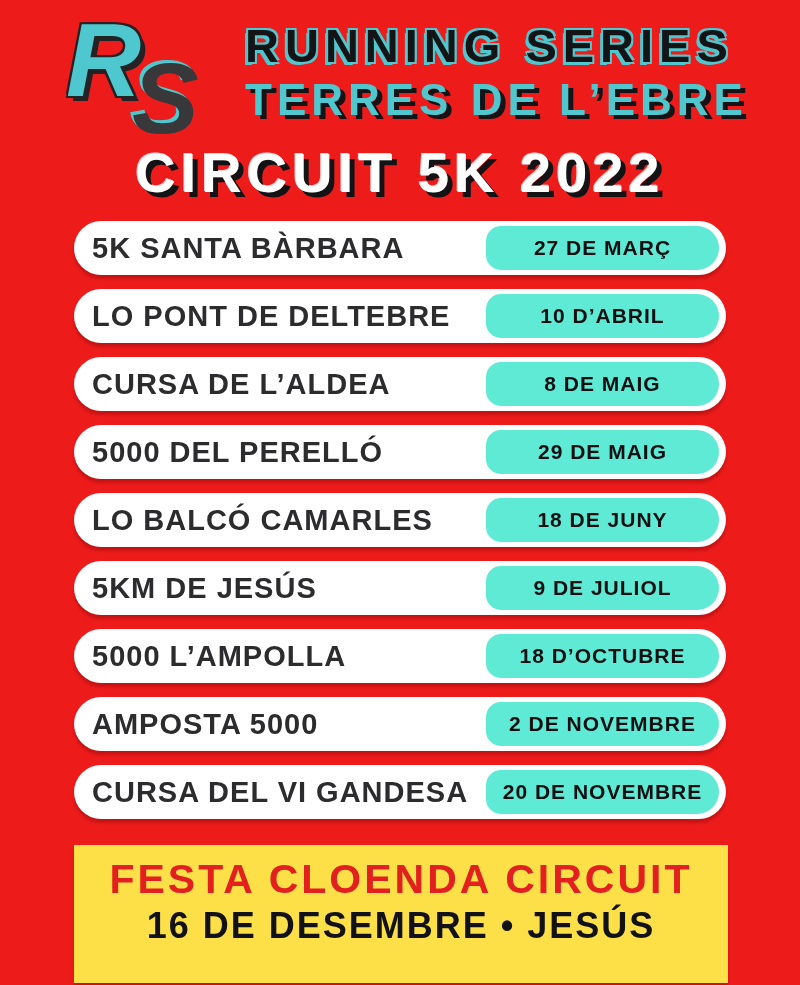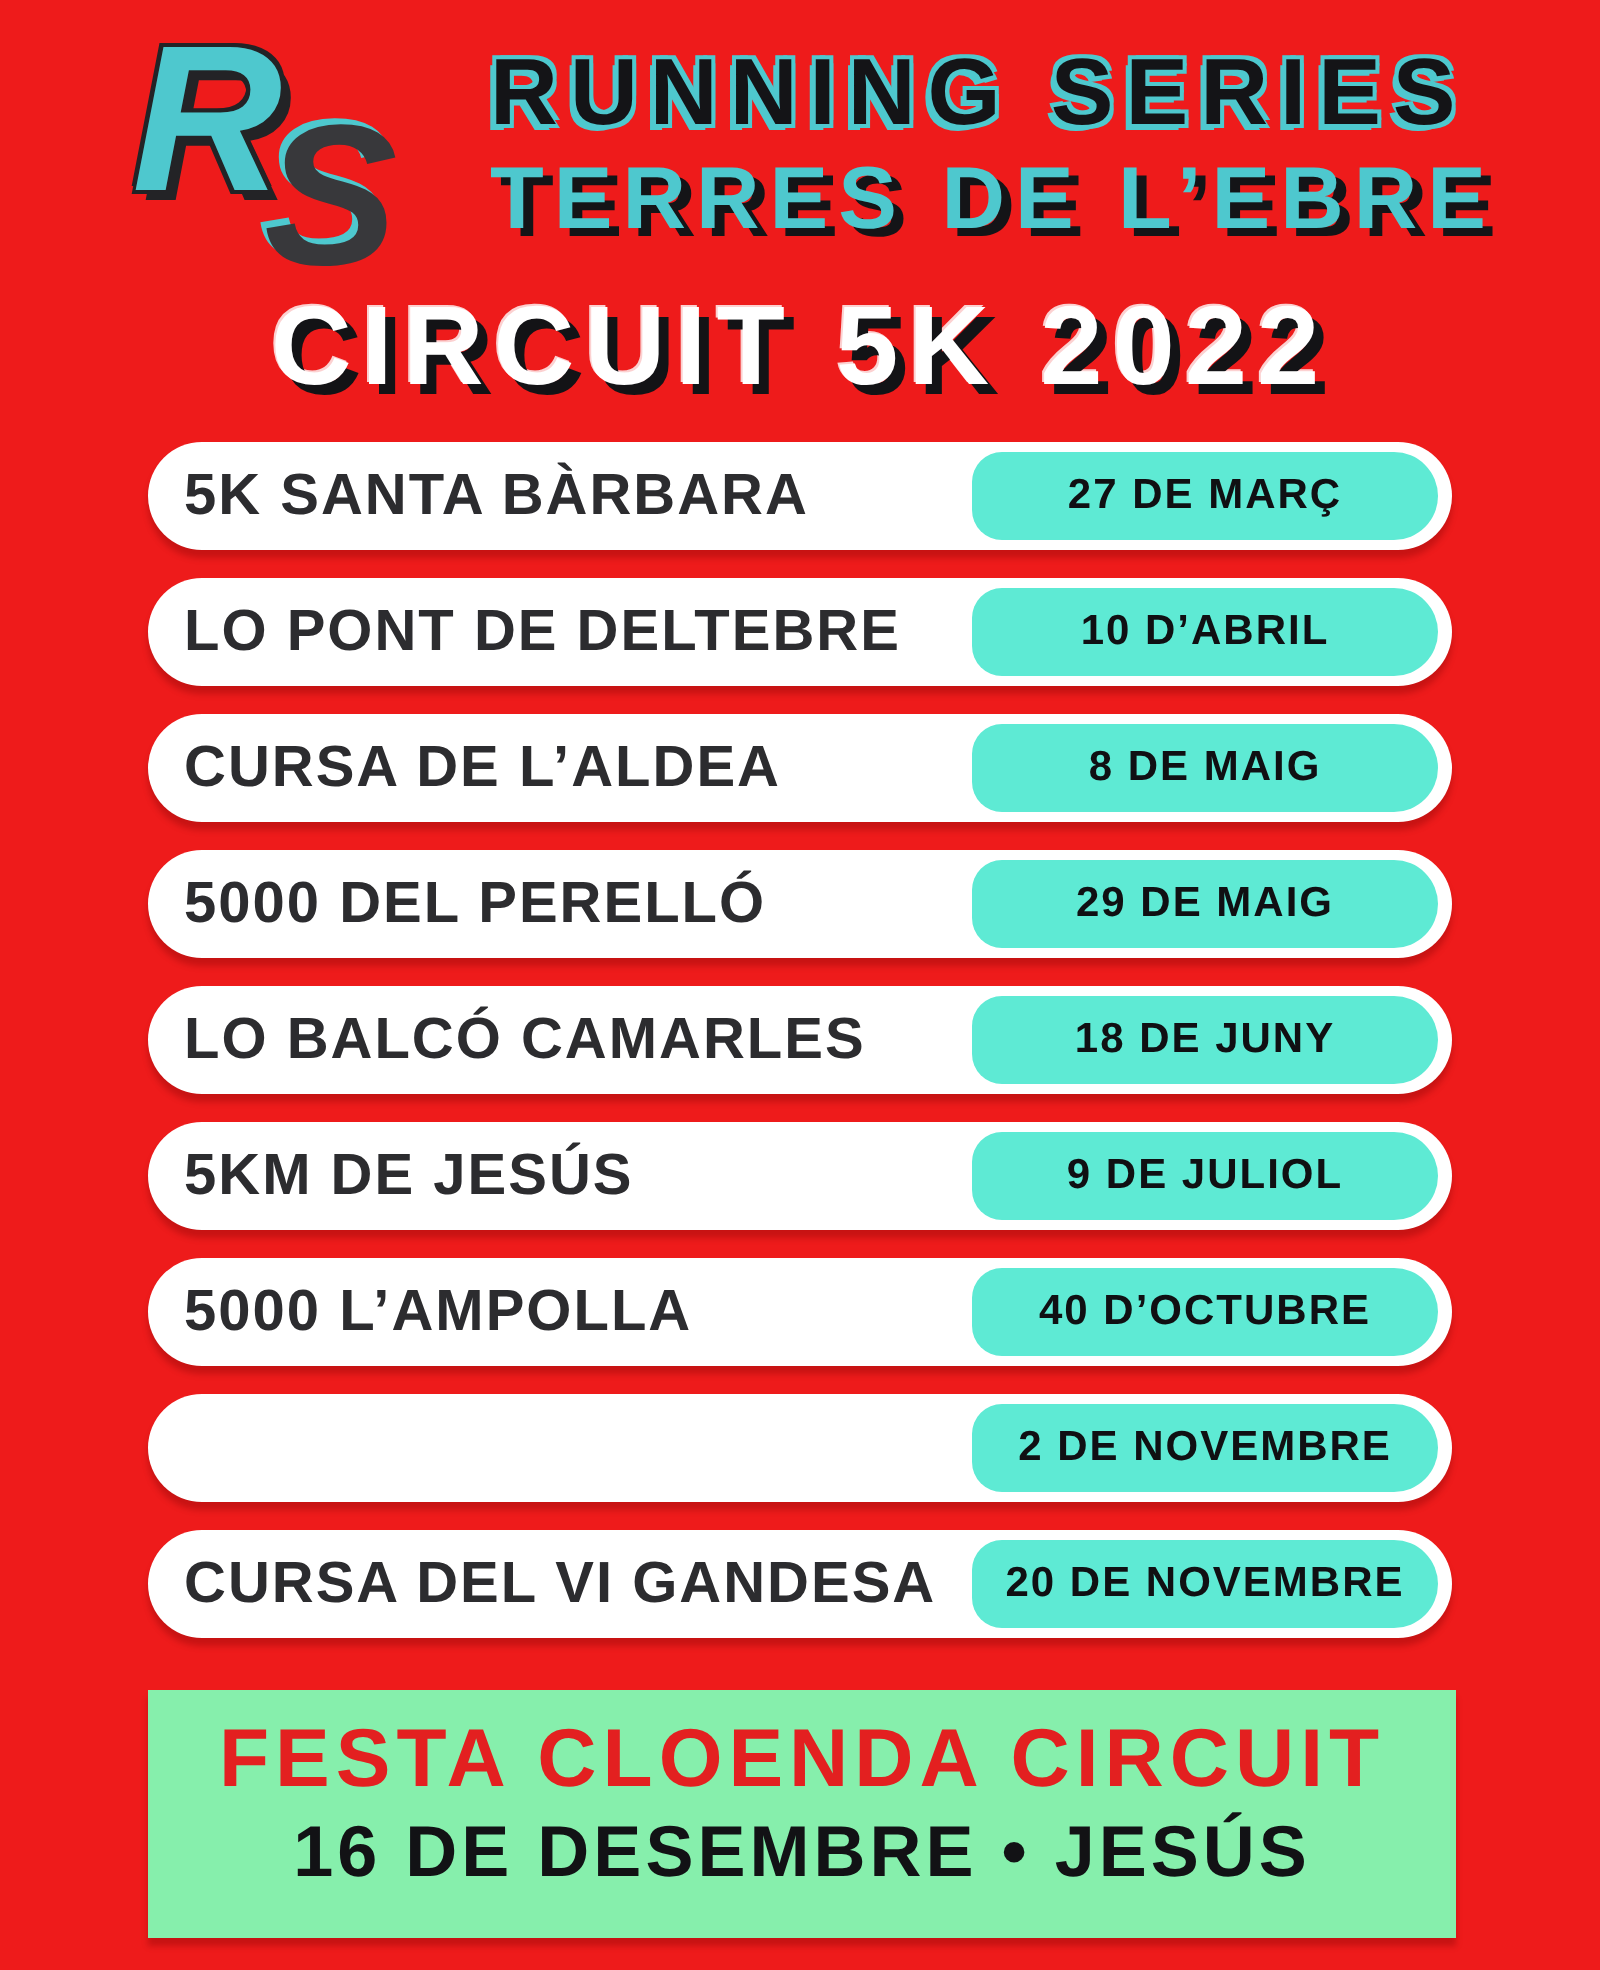--- a/index.html
+++ b/index.html
@@ -71,22 +71,22 @@
     background: #5eead4;
     border-radius: 15px 22px 22px 15px;
     display: flex; align-items: center; justify-content: center;
     font-size: 21px; font-weight: 700; letter-spacing: 1px;
     color: #101013; white-space: nowrap;
   }
 
   
   .footer-box {
     position: absolute; left: 74px; top: 845px;
-    width: 654px; height: 124px;
-    background: #86efac;
+    width: 654px; height: 138px;
+    background: #fde047;
     text-align: center;
     box-shadow: 0 4px 3px rgba(110,0,0,0.30);
   }
   .footer-line1 {
     margin-top: 11px;
     font-size: 41px; font-weight: 800; letter-spacing: 3px;
     color: #E32020; white-space: nowrap;
   }
   .footer-line2 {
     margin-top: 2px;
@@ -138,24 +138,25 @@
       <span class="race-date">18 DE JUNY</span>
     </div>
 
     <div class="row">
       <span class="race-name">5KM DE JESÚS</span>
       <span class="race-date">9 DE JULIOL</span>
     </div>
 
     <div class="row">
       <span class="race-name">5000 L’AMPOLLA</span>
-      <span class="race-date">40 D’OCTUBRE</span>
+      <span class="race-date">18 D’OCTUBRE</span>
     </div>
 
     <div class="row">
+      <span class="race-name">AMPOSTA 5000</span>
       <span class="race-date">2 DE NOVEMBRE</span>
     </div>
 
     <div class="row">
       <span class="race-name">CURSA DEL VI GANDESA</span>
       <span class="race-date">20 DE NOVEMBRE</span>
     </div>
 
   </div>
 

